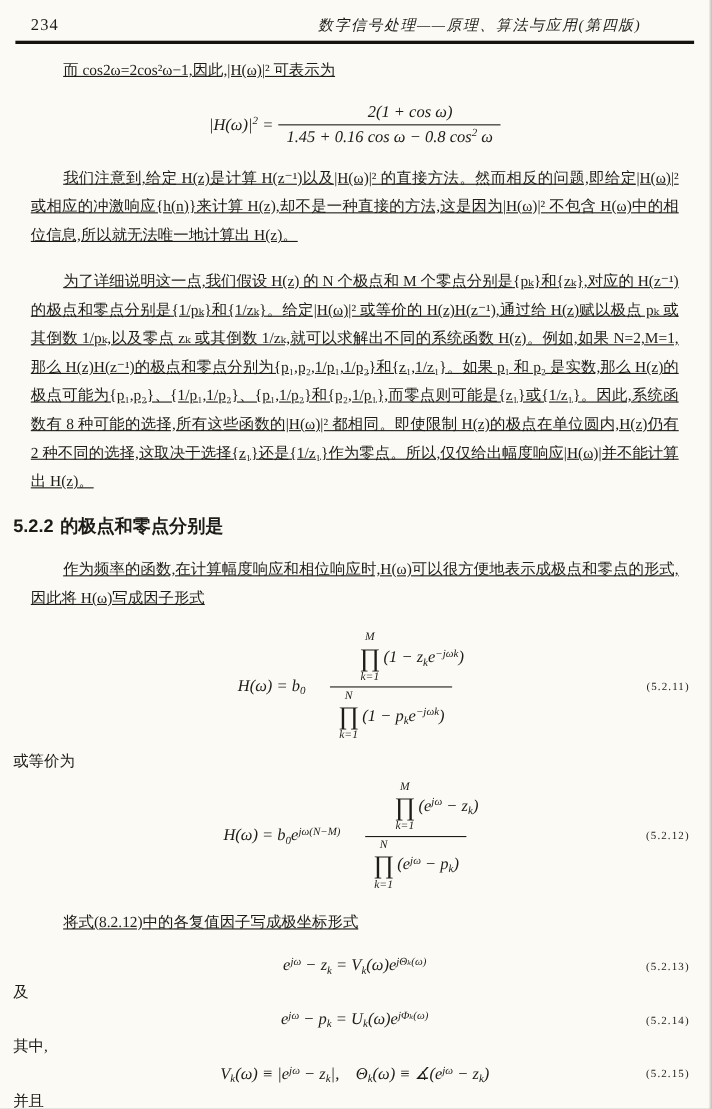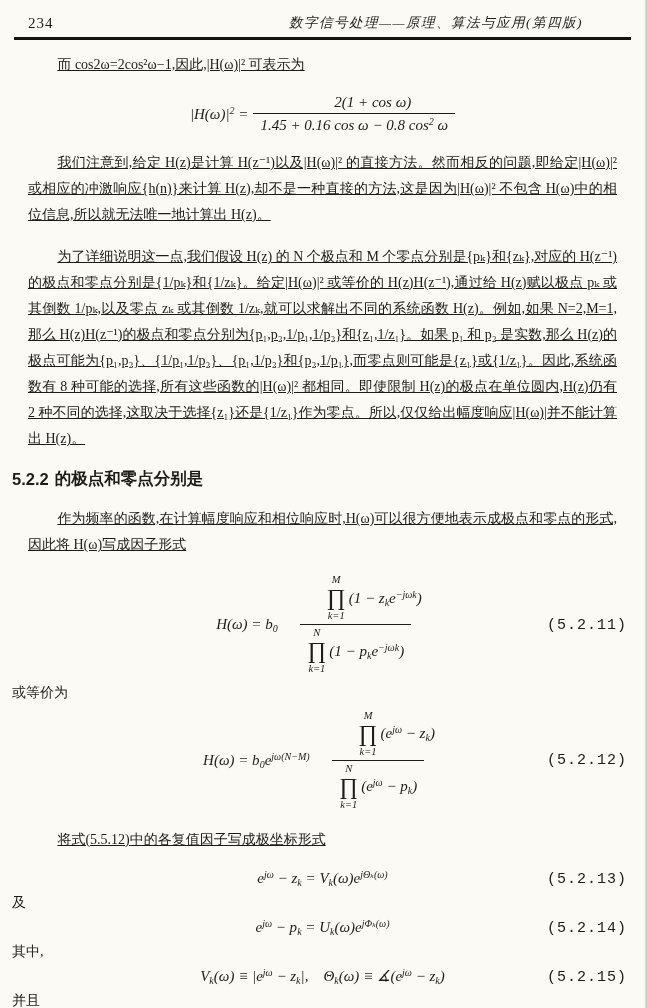--- a/index.html
+++ b/index.html
@@ -20,21 +20,21 @@
   .para{font-size:14px;line-height:26px;text-align:justify;margin:16px;text-decoration:underline;}
   .indent{text-indent:2.1em;}
   .first-gap{margin-top:12px;}
   .connector{font-size:14px;line-height:26px;margin:0;}
   .section-heading{font-family:"Liberation Sans","DejaVu Sans",sans-serif;
     font-weight:bold;font-size:16.5px;margin:10px 0 8px 0;display:flex;gap:6px;align-items:center;}
   
   .eq{position:relative;display:flex;align-items:center;justify-content:center;
     font-size:15px;font-style:italic;}
   .eq .tag{position:absolute;right:6px;top:50%;transform:translateY(-50%);
-    font-style:normal;font-size:15px;letter-spacing:1px;font-family:Liberation Mono, monospace;}
+    font-style:normal;font-size:10px;letter-spacing:1px;}
   .eq-lhs{margin-right:5px;white-space:nowrap;}
   .m-frac{margin:5px 0 7px 0;}
   .m-big{margin:4px 0;}
   .m-line{margin:2px 0;}
   .frac{display:inline-flex;flex-direction:column;align-items:center;}
   .frac>.num{padding:0 7px 2px;margin-left:37px;}
   .frac>.den{border-top:1.3px solid #1e1c18;padding:2px 7px 0;}
   .prod-row{display:flex;align-items:center;gap:3px;justify-content:center;}
   .prod{display:inline-flex;flex-direction:column;align-items:center;line-height:1;}
   .prod .lim{font-size:10.5px;line-height:1.15;font-style:italic;}
@@ -116,21 +116,21 @@
           <span class="lim">N</span>
           <span class="op">∏</span>
           <span class="lim">k=1</span>
         </span>
         <span class="expr"><span>(e</span><span class="sup">jω</span><span> − p</span><span class="sub">k</span><span>)</span></span>
       </span>
     </span>
     <span class="tag">(5.2.12)</span>
   </div>
 
-  <p class="para indent">将式(5.5.12)中的各复值因子写成极坐标形式</p>
+  <p class="para indent">将式(8.2.12)中的各复值因子写成极坐标形式</p>
 
   <div class="eq m-line">
     <span class="expr"><span>e</span><span class="sup">jω</span><span> − z</span><span class="sub">k</span><span> = V</span><span class="sub">k</span><span>(ω)e</span><span class="sup">jΘₖ(ω)</span></span>
     <span class="tag">(5.2.13)</span>
   </div>
 
   <p class="connector">及</p>
 
   <div class="eq m-line">
     <span class="expr"><span>e</span><span class="sup">jω</span><span> − p</span><span class="sub">k</span><span> = U</span><span class="sub">k</span><span>(ω)e</span><span class="sup">jΦₖ(ω)</span></span>

